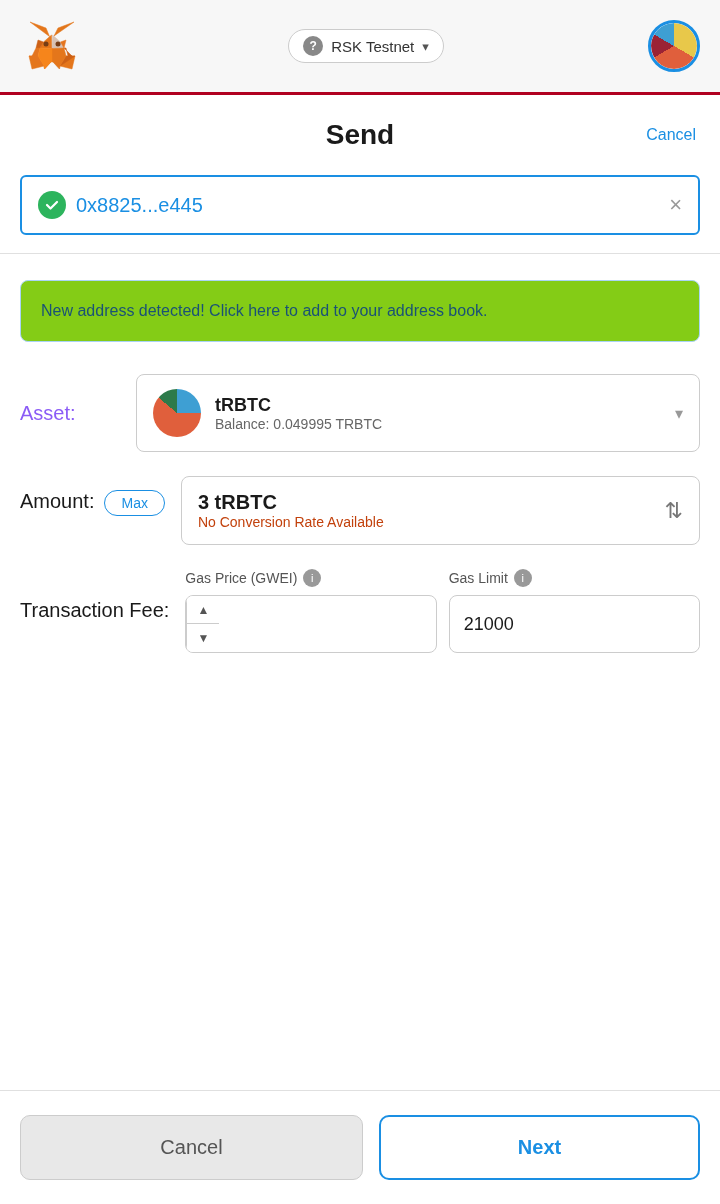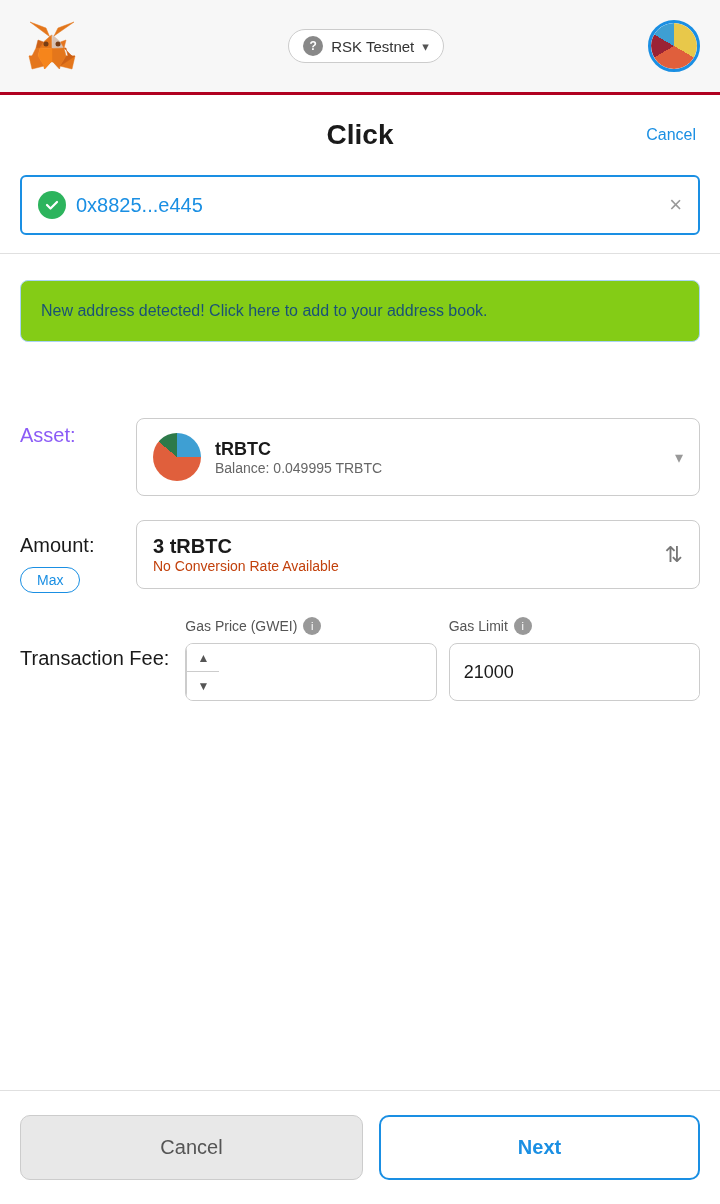--- a/index.html
+++ b/index.html
@@ -186,21 +186,20 @@
     .asset-selector {
       flex: 1;
       border: 1.5px solid #ccc;
       border-radius: 8px;
       padding: 14px 16px;
       display: flex;
       align-items: center;
       gap: 14px;
       cursor: pointer;
       background: white;
-      margin-top: 44px;
     }
     .asset-icon {
       width: 48px;
       height: 48px;
       border-radius: 50%;
       background: conic-gradient(#3e9fd3 0deg 90deg, #e05f3c 90deg 310deg, #2d7a4a 310deg 360deg);
       flex-shrink: 0;
     }
     .asset-info {
       flex: 1;
@@ -221,21 +220,20 @@
 
     
     .amount-row {
       display: flex;
       align-items: flex-start;
       gap: 16px;
     }
     .amount-label-col {
       min-width: 100px;
       display: flex;
-      flex-direction: column;
       gap: 10px;
       padding-top: 14px;
     }
     .amount-label {
       font-size: 20px;
       color: #1a1a1a;
       font-weight: 500;
     }
     .max-btn {
       border: 1.5px solid #1a8fe3;
@@ -441,21 +439,21 @@
   </div>
 
   <div class="account-avatar">
     <div class="avatar-pie"></div>
   </div>
 </div>
 
 <div class="main">
 
   <div class="page-header">
-    <span class="page-title">Click</span>
+    <span class="page-title">Send</span>
     <span class="cancel-link">Cancel</span>
   </div>
 
   <div class="address-input-wrapper">
     <div class="check-icon">
       <svg viewBox="0 0 14 14" fill="none" xmlns="http://www.w3.org/2000/svg">
         <polyline points="2,7 5.5,10.5 12,4" stroke="white" stroke-width="2.2" stroke-linecap="round" stroke-linejoin="round"></polyline>
       </svg>
     </div>
     <span class="address-text">0x8825...e445</span>

